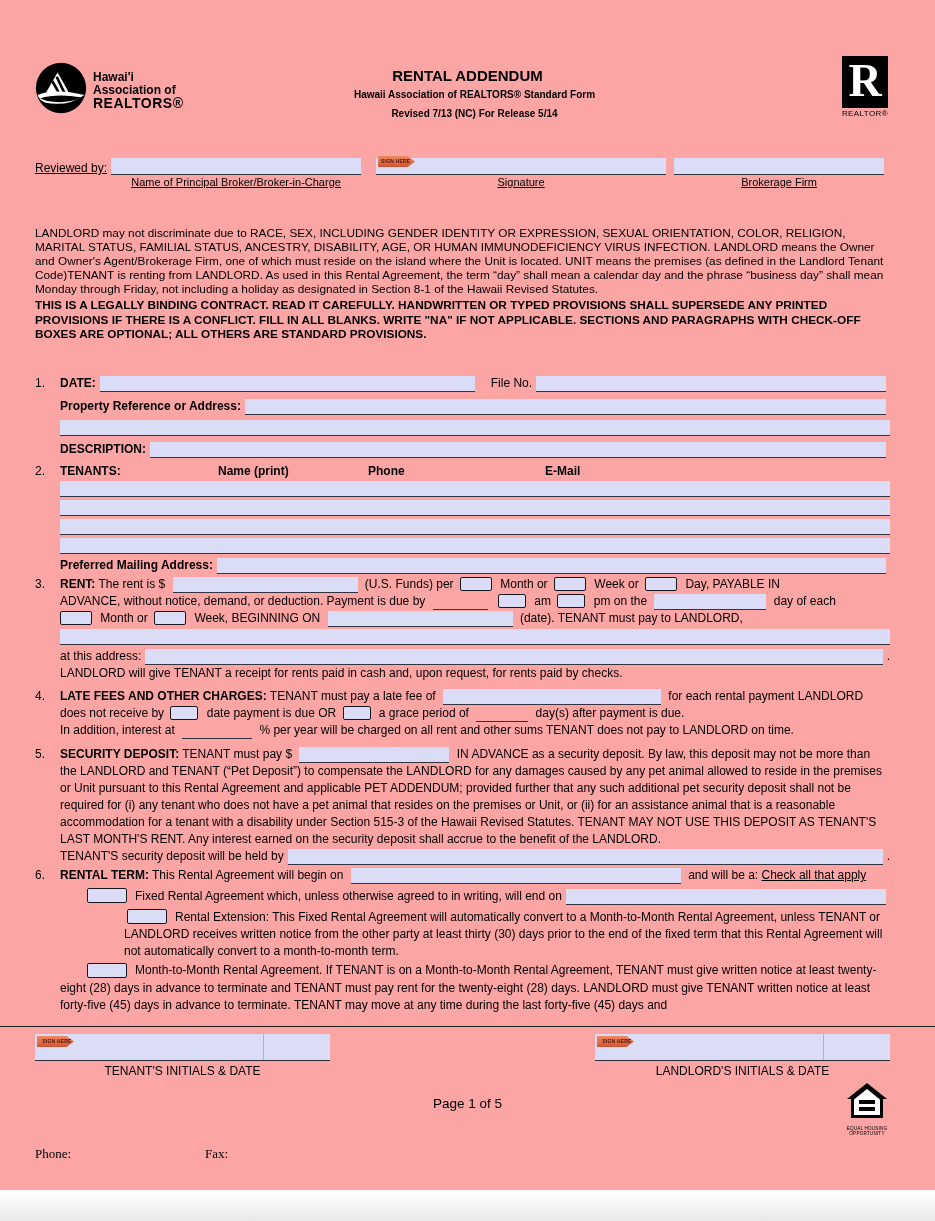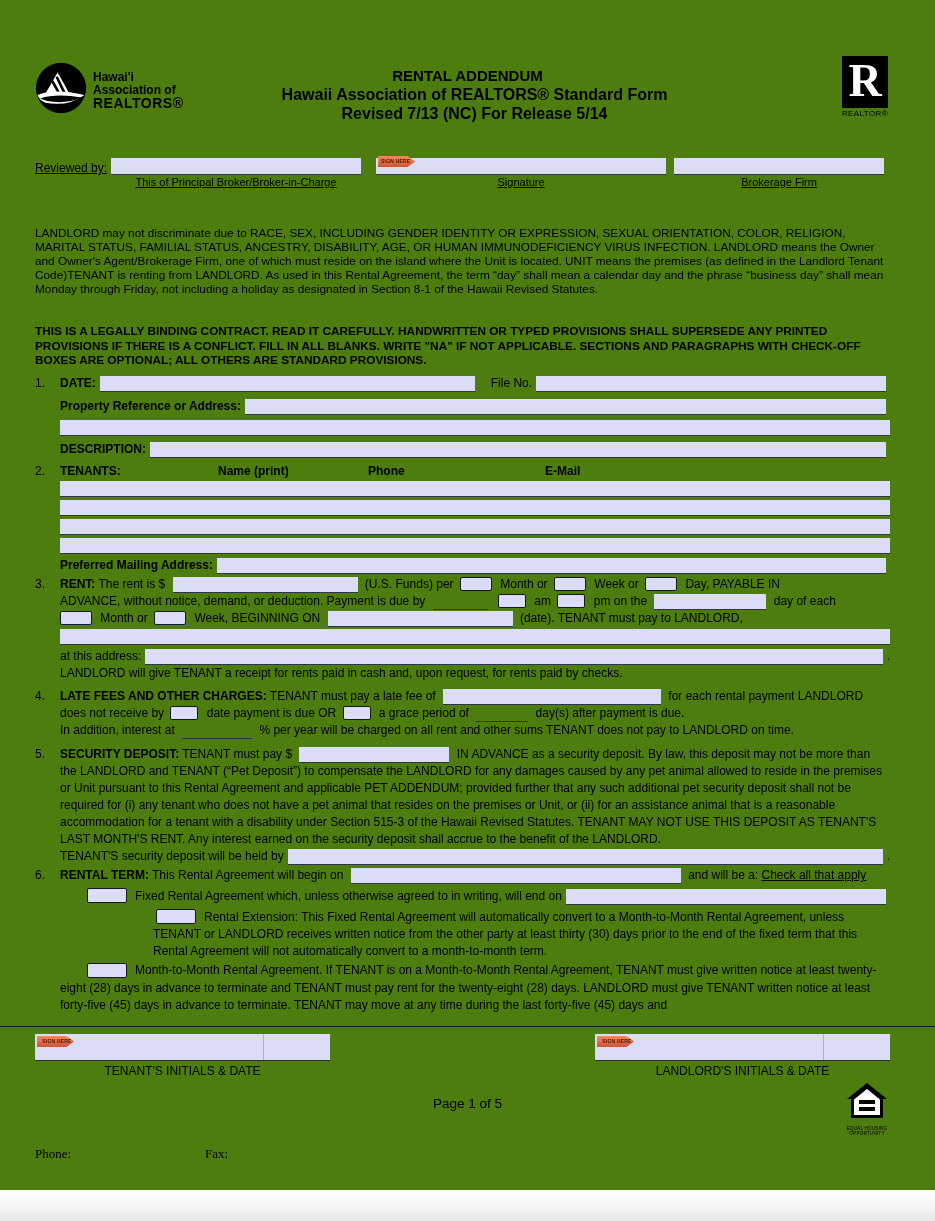--- a/index.html
+++ b/index.html
@@ -1,24 +1,24 @@
 <!DOCTYPE html>
 <html><head>
 <meta charset="utf-8">
 <style>
   html,body{margin:0;padding:0;background:#e9e9e9;}
-  .page{position:relative;width:935px;height:1221px;background:#4d7c0f;overflow:hidden;
+  .page{position:relative;width:935px;height:1221px;background:#fca5a5;overflow:hidden;
         font-family:"Liberation Sans",sans-serif;color:#000;}
   
   .har-logo{position:absolute;left:35px;top:62px;display:flex;align-items:center;}
   .har-text{margin-left:6px;font-weight:bold;line-height:13px;font-size:12px;}
   .har-text .l3{font-size:14px;letter-spacing:.5px;}
   .titleblock{position:absolute;left:0;right:0;top:66px;text-align:center;font-weight:bold;}
   .titleblock .t1{font-size:15px;line-height:19px;}
-  .titleblock .t2,.titleblock .t3{font-size:16px;line-height:19px;margin-left:14px;}
+  .titleblock .t2,.titleblock .t3{font-size:10px;line-height:19px;margin-left:14px;}
   .realtor{position:absolute;left:836px;top:56px;width:58px;text-align:center;}
   .rbox{width:46px;height:52px;background:#000;color:#fff;margin:0 auto;
         font-family:"Liberation Serif",serif;font-weight:bold;font-size:46px;line-height:50px;}
   .rlabel{font-size:8px;margin-top:1px;letter-spacing:.4px;}
   
   .field{display:inline-block;background:#dbddf6;border-bottom:1.5px solid #34343f;
          height:15px;vertical-align:bottom;margin:0 4px;}
   .field.plain{background:transparent;}
   .frow{display:block;height:15px;background:#dbddf6;border-bottom:1.5px solid #34343f;}
   .grow{flex:1;}
@@ -40,33 +40,33 @@
   .rcol .cap{font-size:11px;text-align:center;margin-top:1px;}
   .c1{width:250px;}.c2{width:290px;margin-left:15px;}.c3{width:210px;margin-left:8px;}
   
   .tag{position:absolute;width:37px;height:11px;z-index:3;
        clip-path:polygon(0 0,80% 0,100% 50%,80% 100%,0 100%);
        background:linear-gradient(180deg,#ee8a62,#cf5530);
        color:#4f130a;font-size:5px;font-weight:bold;line-height:11px;
        padding-left:3px;box-sizing:border-box;letter-spacing:.2px;overflow:hidden;}
   
   .intro{position:absolute;left:35px;top:226px;width:858px;font-size:11.8px;line-height:14px;}
-  .intro .p2{font-weight:bold;margin-top:28px;line-height:14.5px;}
+  .intro .p2{font-weight:bold;margin-top:2px;line-height:14.5px;}
   
   #sections{position:absolute;left:35px;top:375px;width:855px;font-size:12px;line-height:17px;}
   .sec{display:flex;}
   .sec .num{width:25px;flex:none;}
   .sec .body{flex:1;min-width:0;}.mb2{margin-bottom:2px}.mb4{margin-bottom:4px}
   .mb5{margin-bottom:5px}.mb6{margin-bottom:6px}.mb7{margin-bottom:7px}
   .theader{position:relative;height:16px;margin-bottom:2px;font-weight:bold;}
   .theader span{position:absolute;top:0;}
   .trow{margin-bottom:3px;}
   .iline{line-height:17px;}
   .para{line-height:17px;}
-  .ext{margin-left:93px;}
+  .ext{margin-left:64px;}
   .mtm{text-indent:24px;}
   .mtm .cbi{text-indent:0;}
   .cbi{margin-right:8px;}
   
   .divider{position:absolute;left:0;right:0;top:1026px;height:1.4px;background:#1c1c1c;}
   .initials{position:absolute;left:35px;top:1034px;width:855px;display:flex;justify-content:space-between;font-size:12px;}
   .initbox{width:295px;text-align:center;}
   .ibox{position:relative;height:26px;background:#dbddf6;border-bottom:1.5px solid #2c2c38;}
   .idiv{position:absolute;left:228px;top:0;width:1px;height:26px;background:#aab0d2;}
   .ilabel{margin-top:3px;}
@@ -112,21 +112,21 @@
 
   <div class="realtor">
     <div class="rbox">R</div>
     <div class="rlabel">REALTOR®</div>
   </div>
 
   <div class="reviewed">
     <span class="rlbl">Reviewed by:</span>
     <div class="rcol c1">
       <div class="fline"></div>
-      <div class="cap">This of Principal Broker/Broker-in-Charge</div>
+      <div class="cap">Name of Principal Broker/Broker-in-Charge</div>
     </div>
     <div class="rcol c2">
       <div class="fline">
         <span class="tag" style="left:2px;top:-2px;">SIGN HERE</span>
       </div>
       <div class="cap">Signature</div>
     </div>
     <div class="rcol c3">
       <div class="fline"></div>
       <div class="cap">Brokerage Firm</div>

